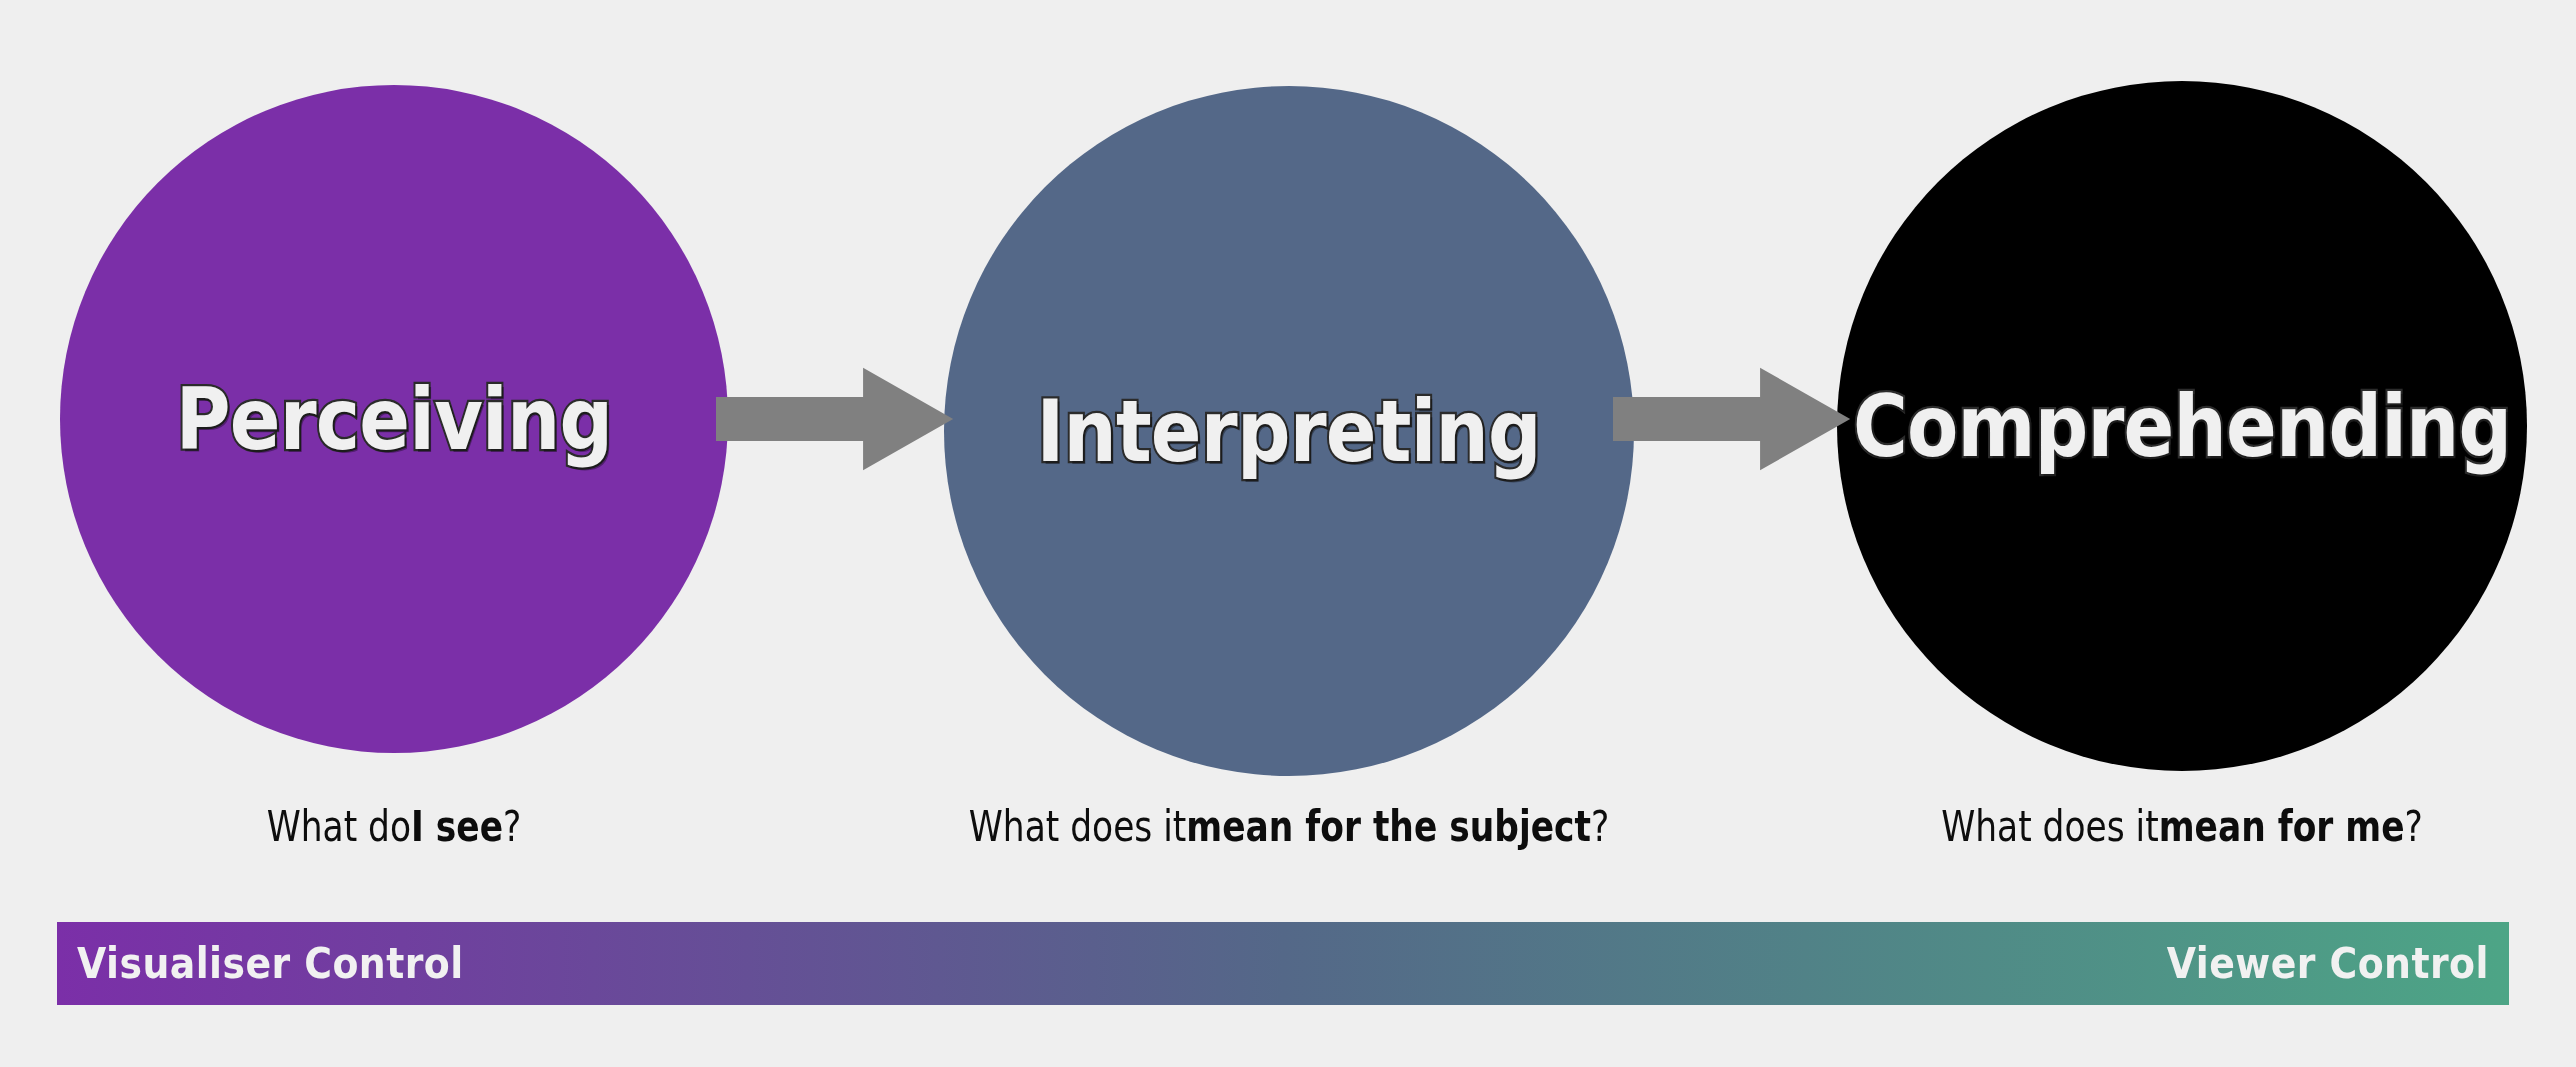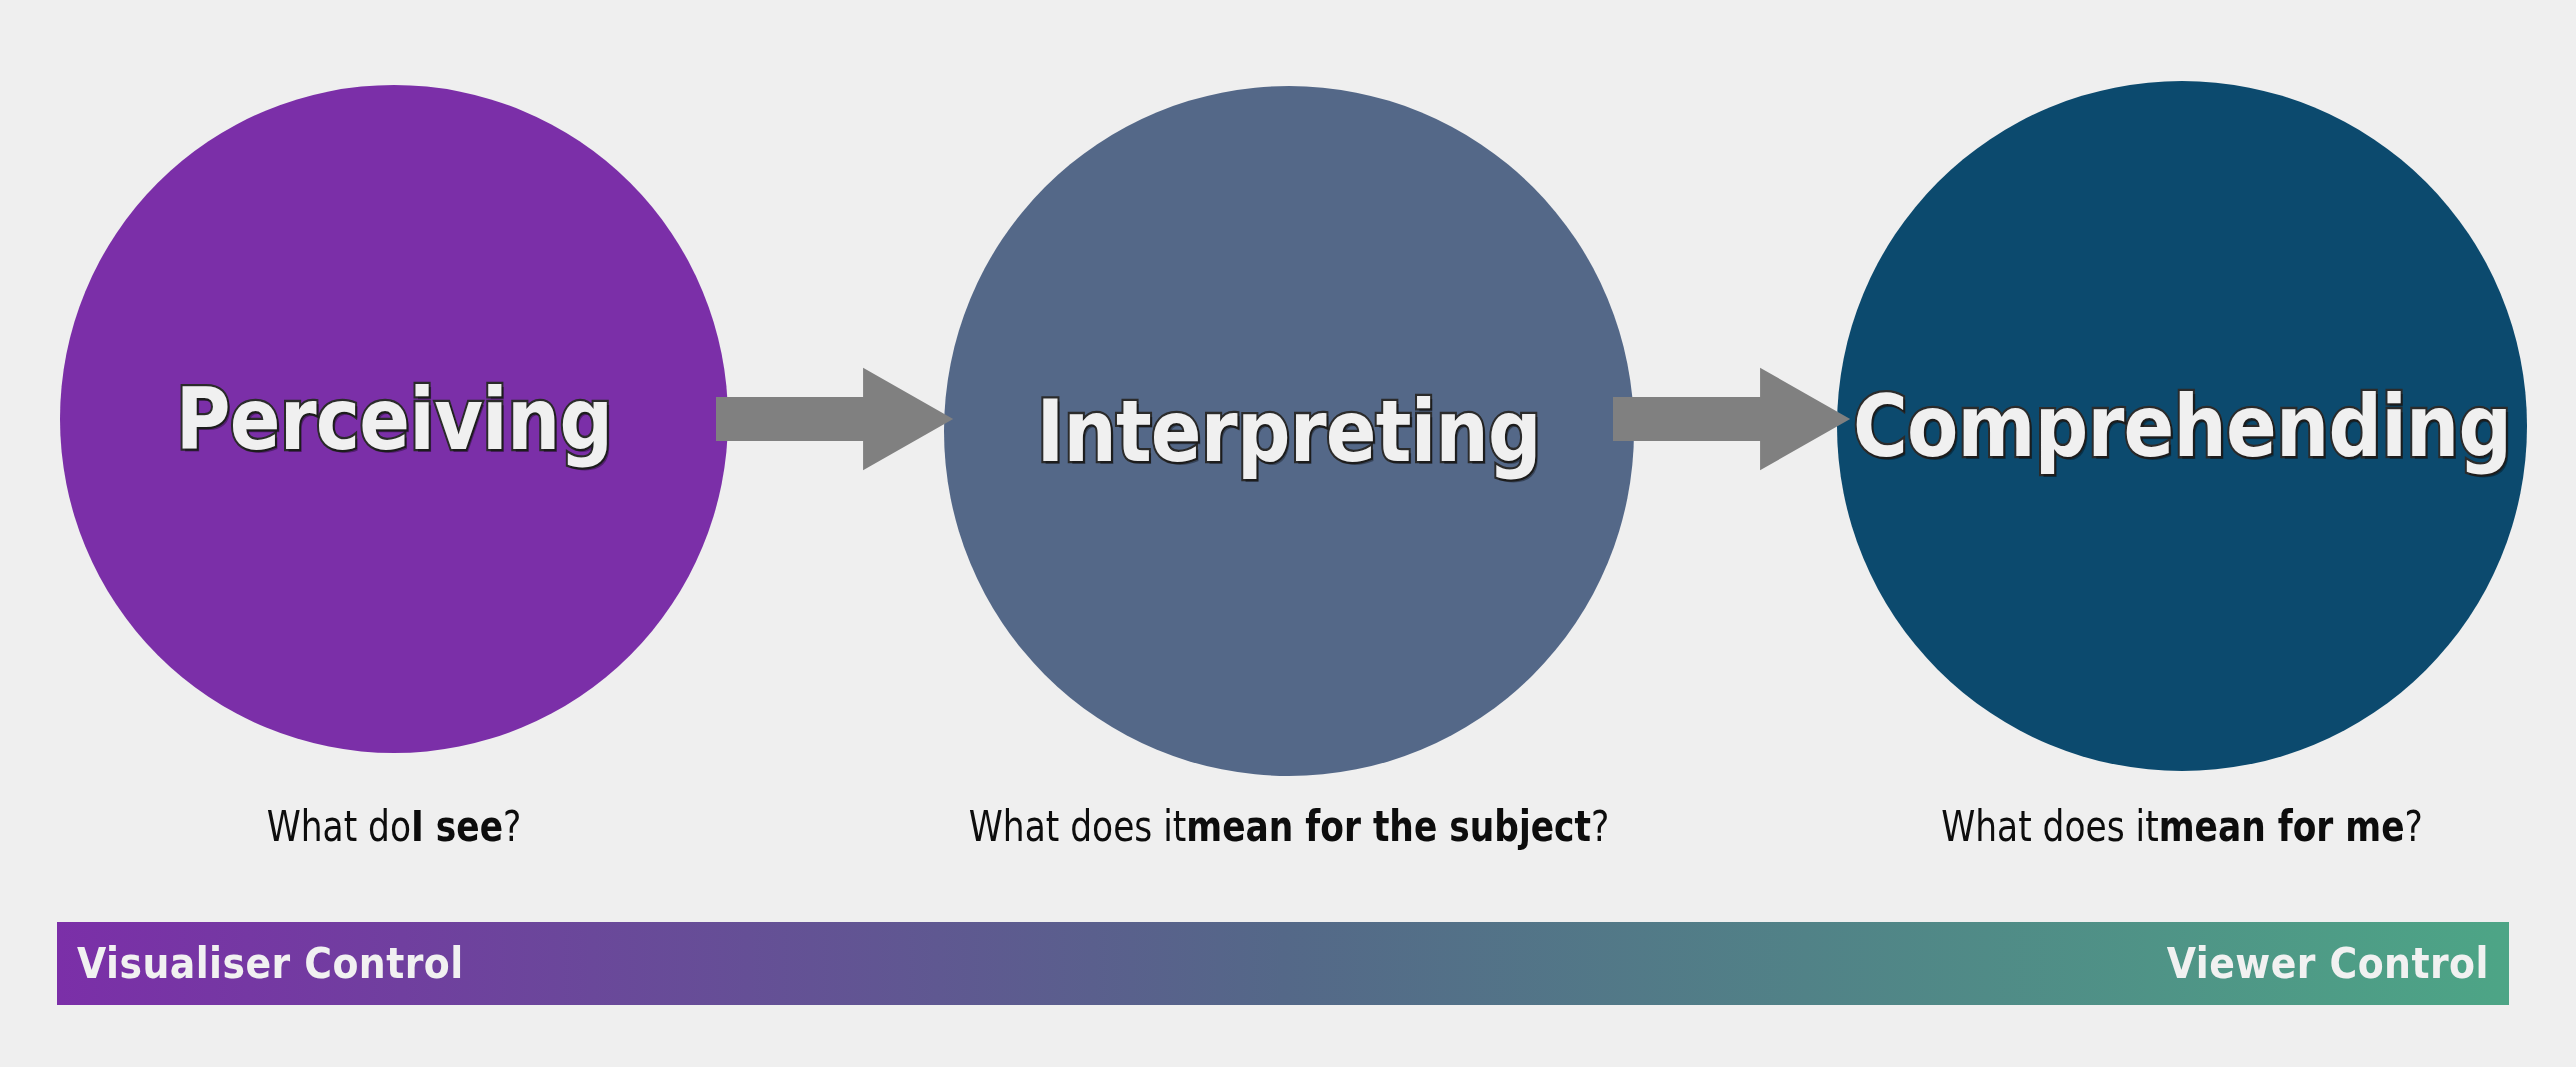--- a/index.html
+++ b/index.html
@@ -122,21 +122,21 @@
 <div id="stage" style="background: rgb(239, 239, 239);">
 
   <div class="circle" id="circle-perceiving" style="background: rgb(123, 47, 168);">
     <span class="circle-label">Perceiving</span>
   </div>
 
   <div class="circle" id="circle-interpreting" style="background: rgb(84, 104, 136);">
     <span class="circle-label">Interpreting</span>
   </div>
 
-  <div class="circle" id="circle-comprehending" style="background: #0c4a6e;">
+  <div class="circle" id="circle-comprehending" style="background: #000000;">
     <span class="circle-label">Comprehending</span>
   </div>
 
   <svg class="arrow" id="arrow-1" viewBox="0 0 260 120" preserveAspectRatio="none">
     <polygon class="arrow-shape" points="0,36 160,36 160,4 258,60 160,116 160,84 0,84" fill="#808080"></polygon>
   </svg>
 
   <svg class="arrow" id="arrow-2" viewBox="0 0 260 120" preserveAspectRatio="none">
     <polygon class="arrow-shape" points="0,36 160,36 160,4 258,60 160,116 160,84 0,84" fill="#808080"></polygon>
   </svg>

